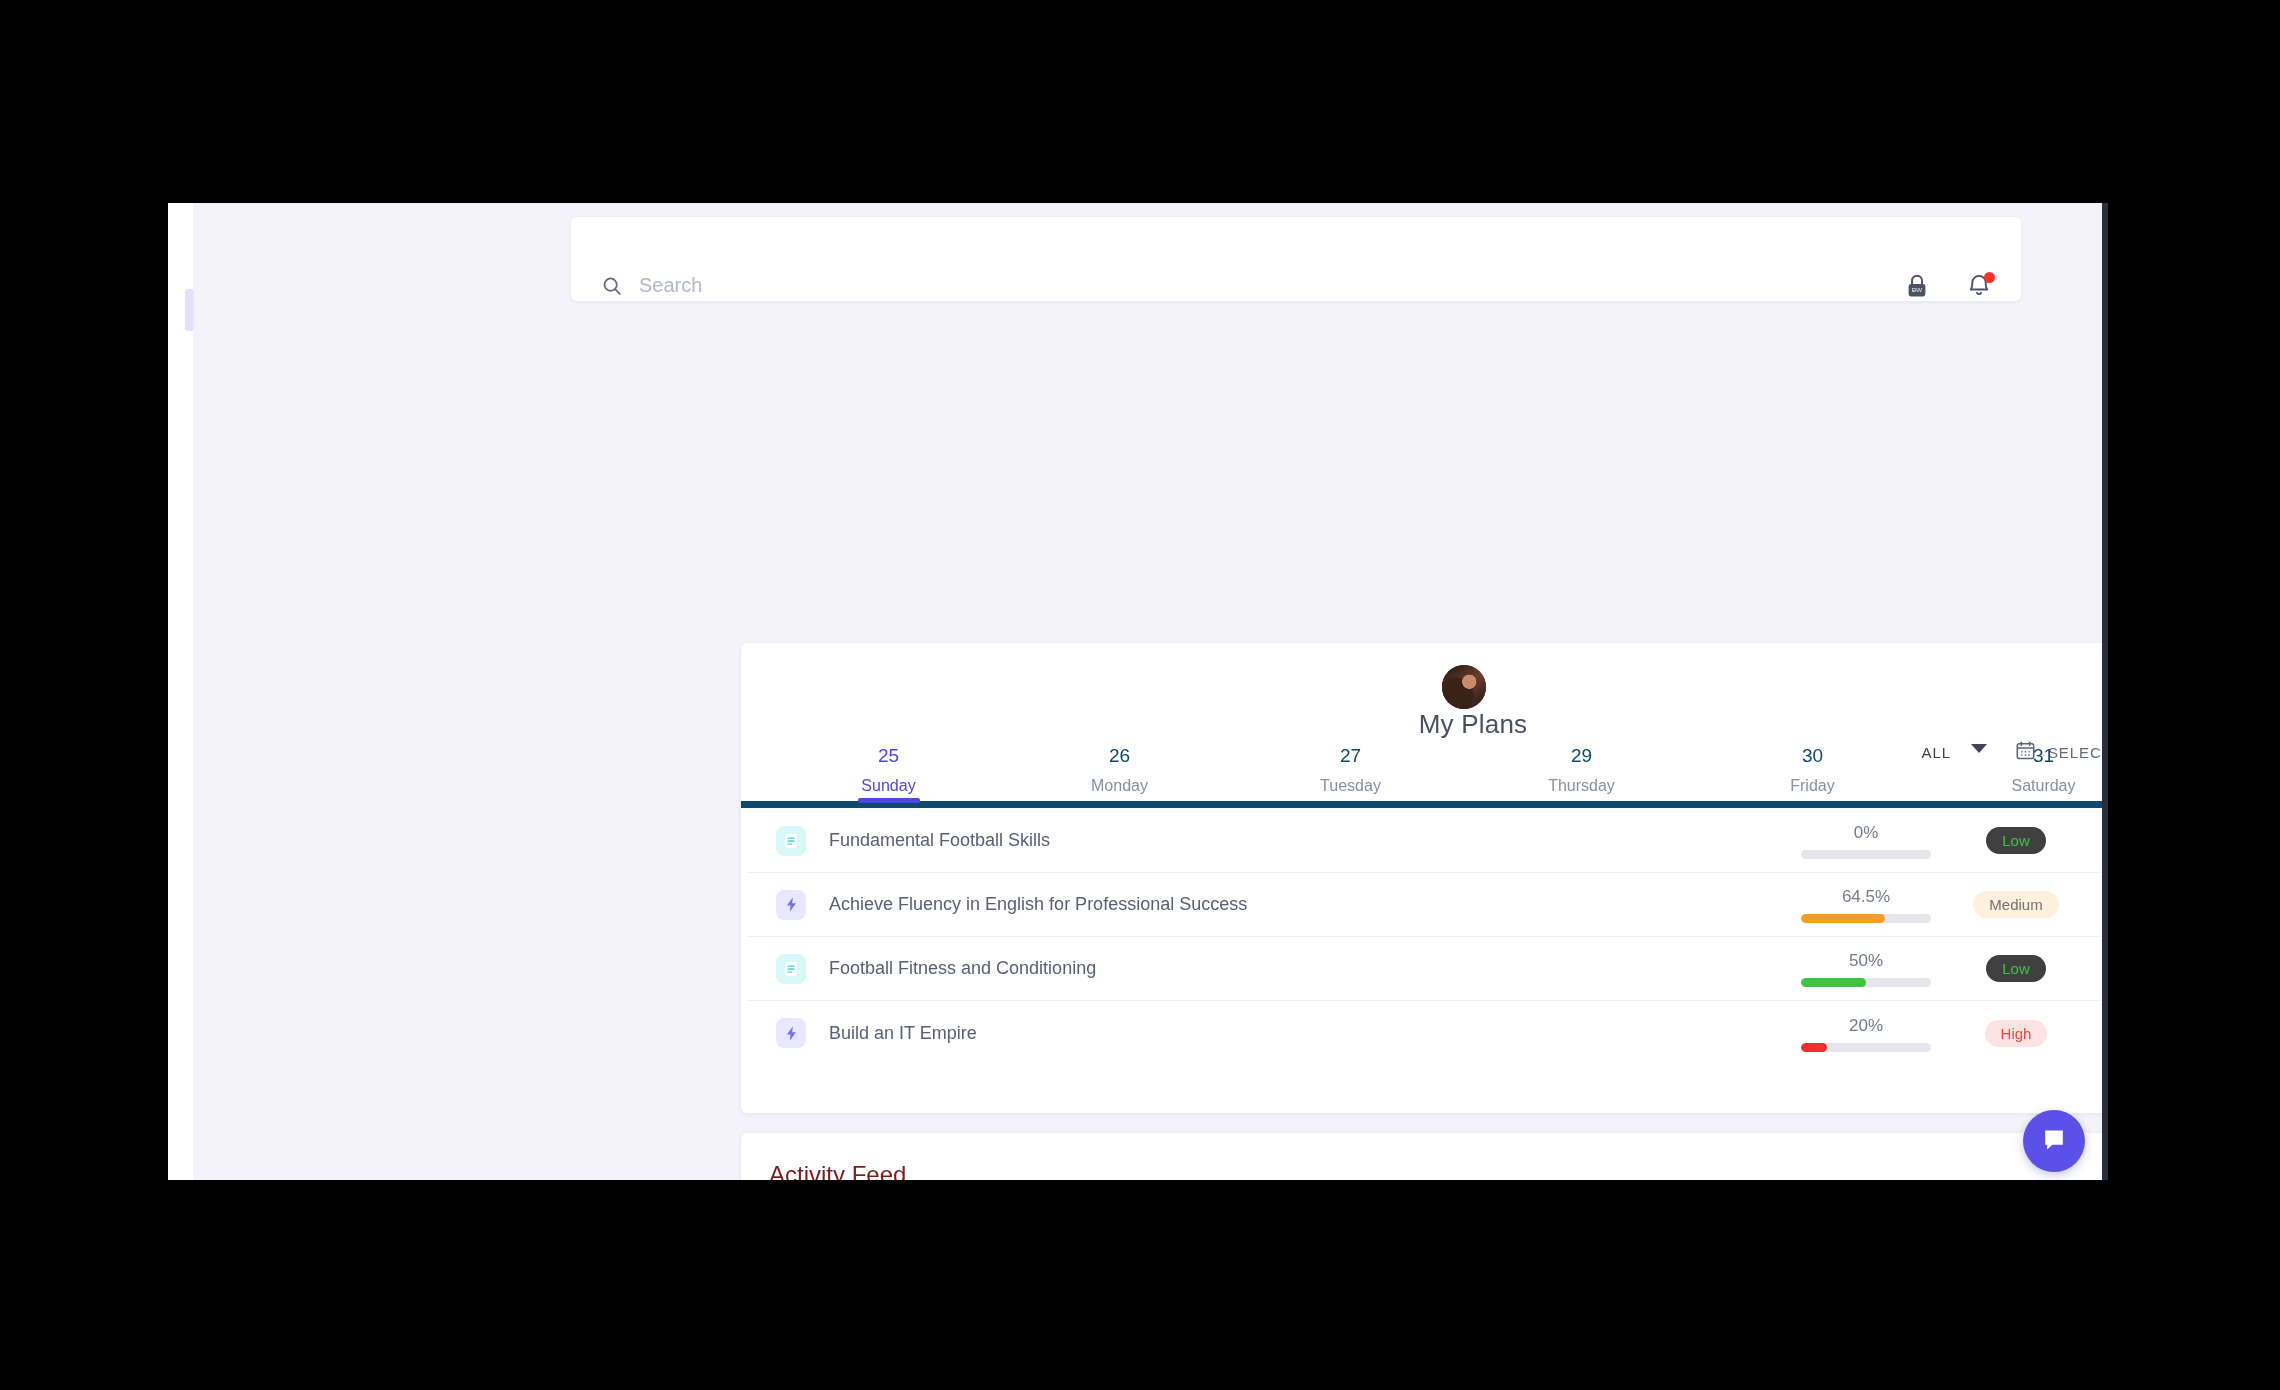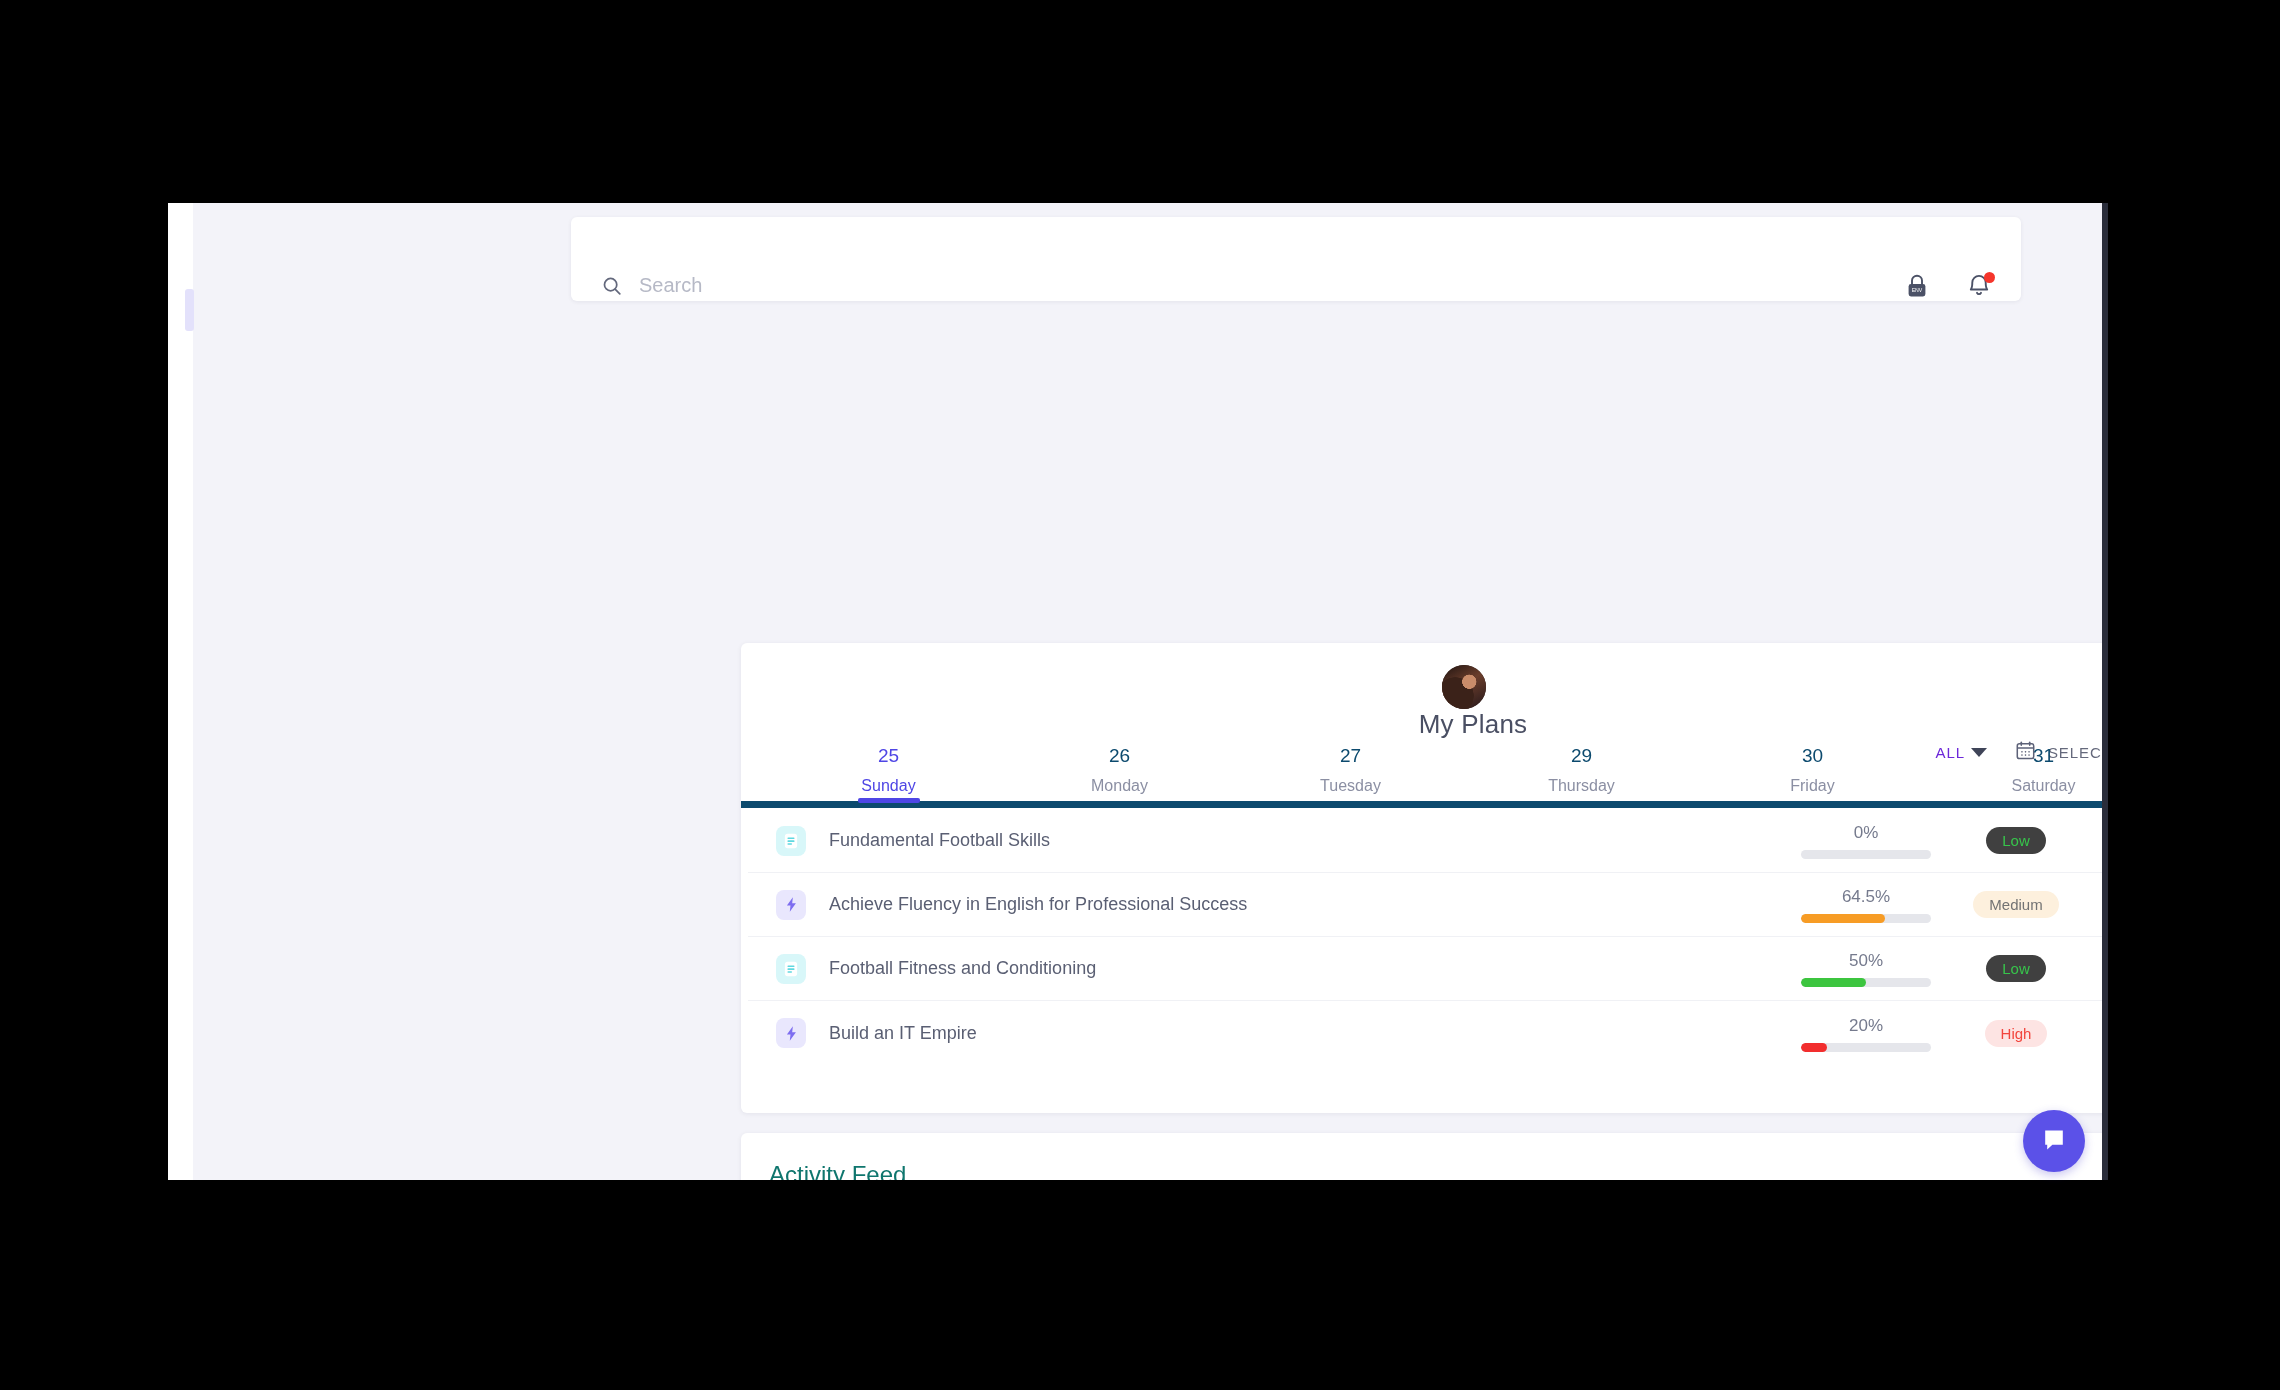--- a/index.html
+++ b/index.html
@@ -154,23 +154,23 @@
     font-weight: 400;
     letter-spacing: .2px;
   }
   #plans-header-actions {
     margin-left: auto;
     display: flex;
     align-items: center;
     gap: 28px;
   }
   #filter-all {
-    display: flex; align-items: center; gap: 6px;
+    display: flex; gap: 20px;
     font-size: 15px; letter-spacing: .9px;
-    color: #6d28d9;
+    color: #404040;
     cursor: pointer;
   }
   .caret-down {
     width: 0; height: 0;
     border-left: 8px solid transparent;
     border-right: 8px solid transparent;
     border-top: 9px solid #3f4458;
   }
   #select-date {
     display: flex; align-items: center; gap: 12px;
@@ -290,21 +290,21 @@
     position: absolute;
     left: 548px;
     top: 930px;
     width: 1450px;
     height: 250px;
     overflow: hidden;
     padding: 28px 30px 0 28px;
   }
   #activity-title {
     font-size: 24px;
-    color: #0f766e;
+    color: #7f1d1d;
     font-weight: 400;
   }
 
   
   #chat-fab {
     position: absolute;
     left: 2023px;
     top: 1110px;
     width: 62px; height: 62px;
     border-radius: 50%;

